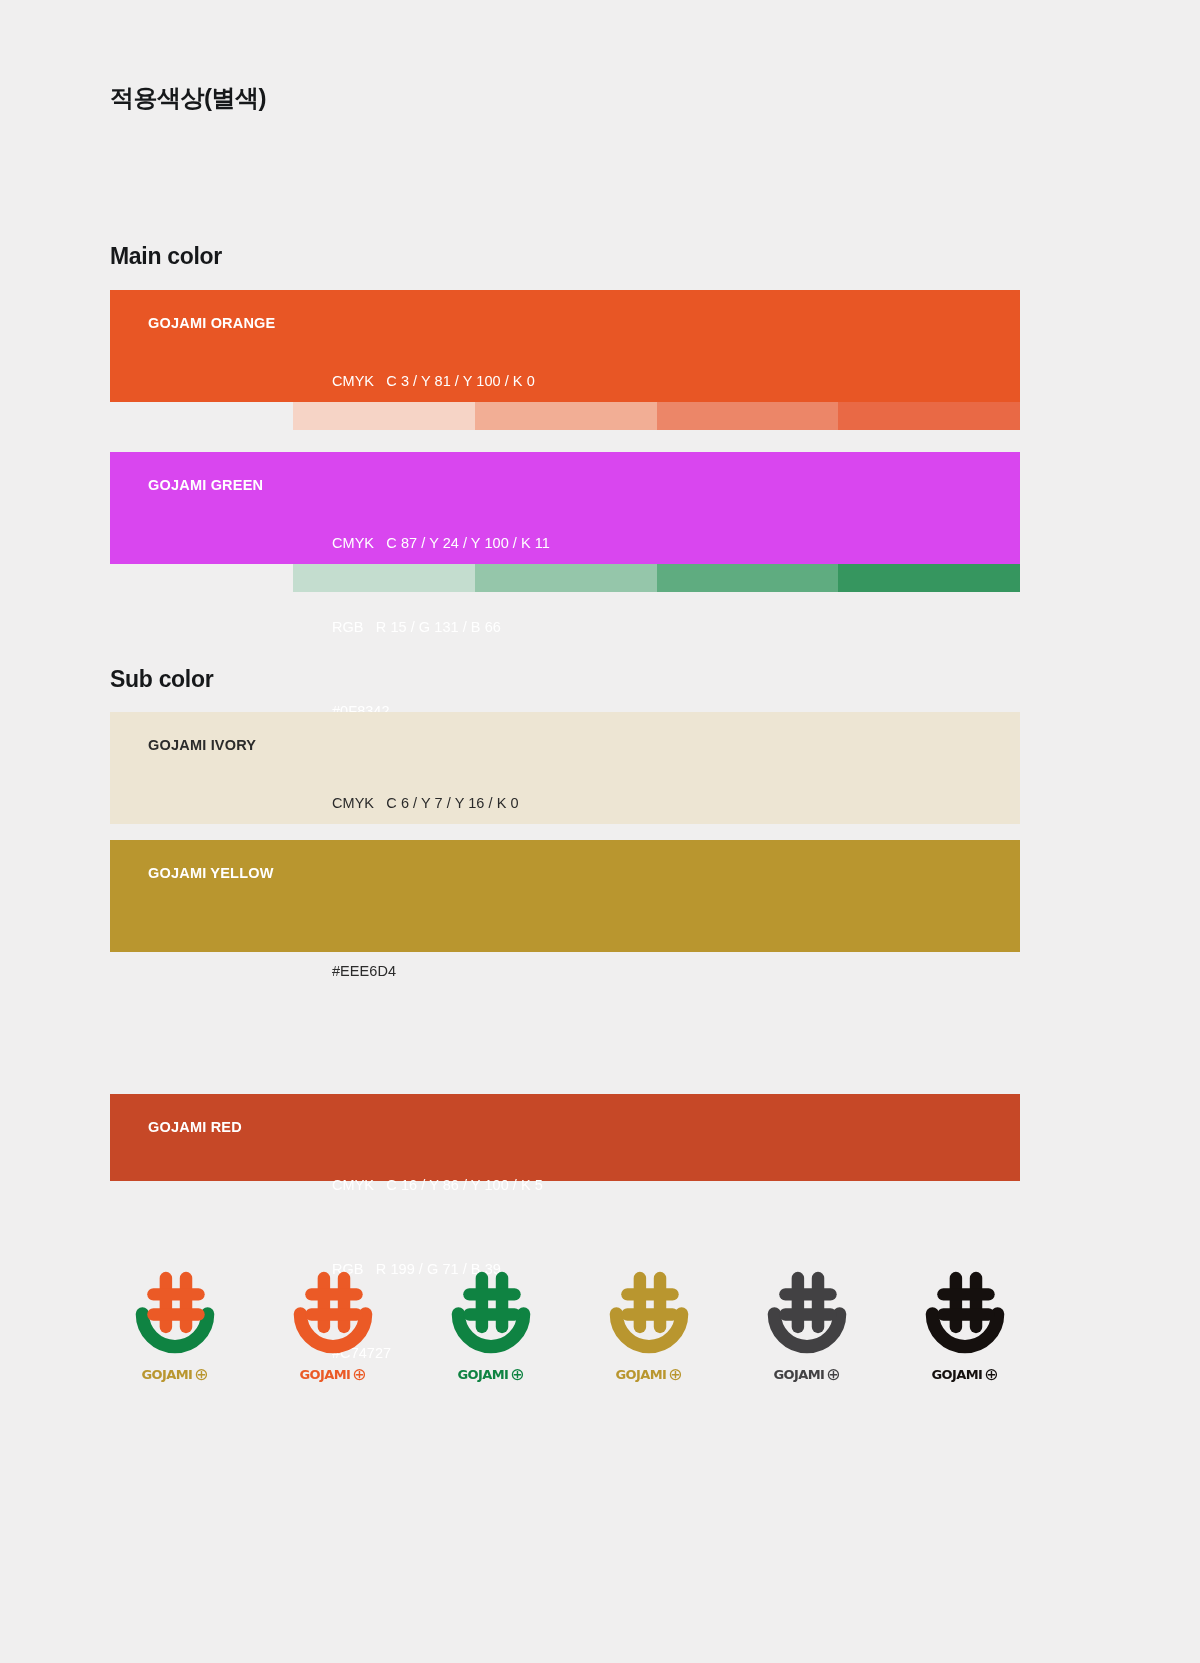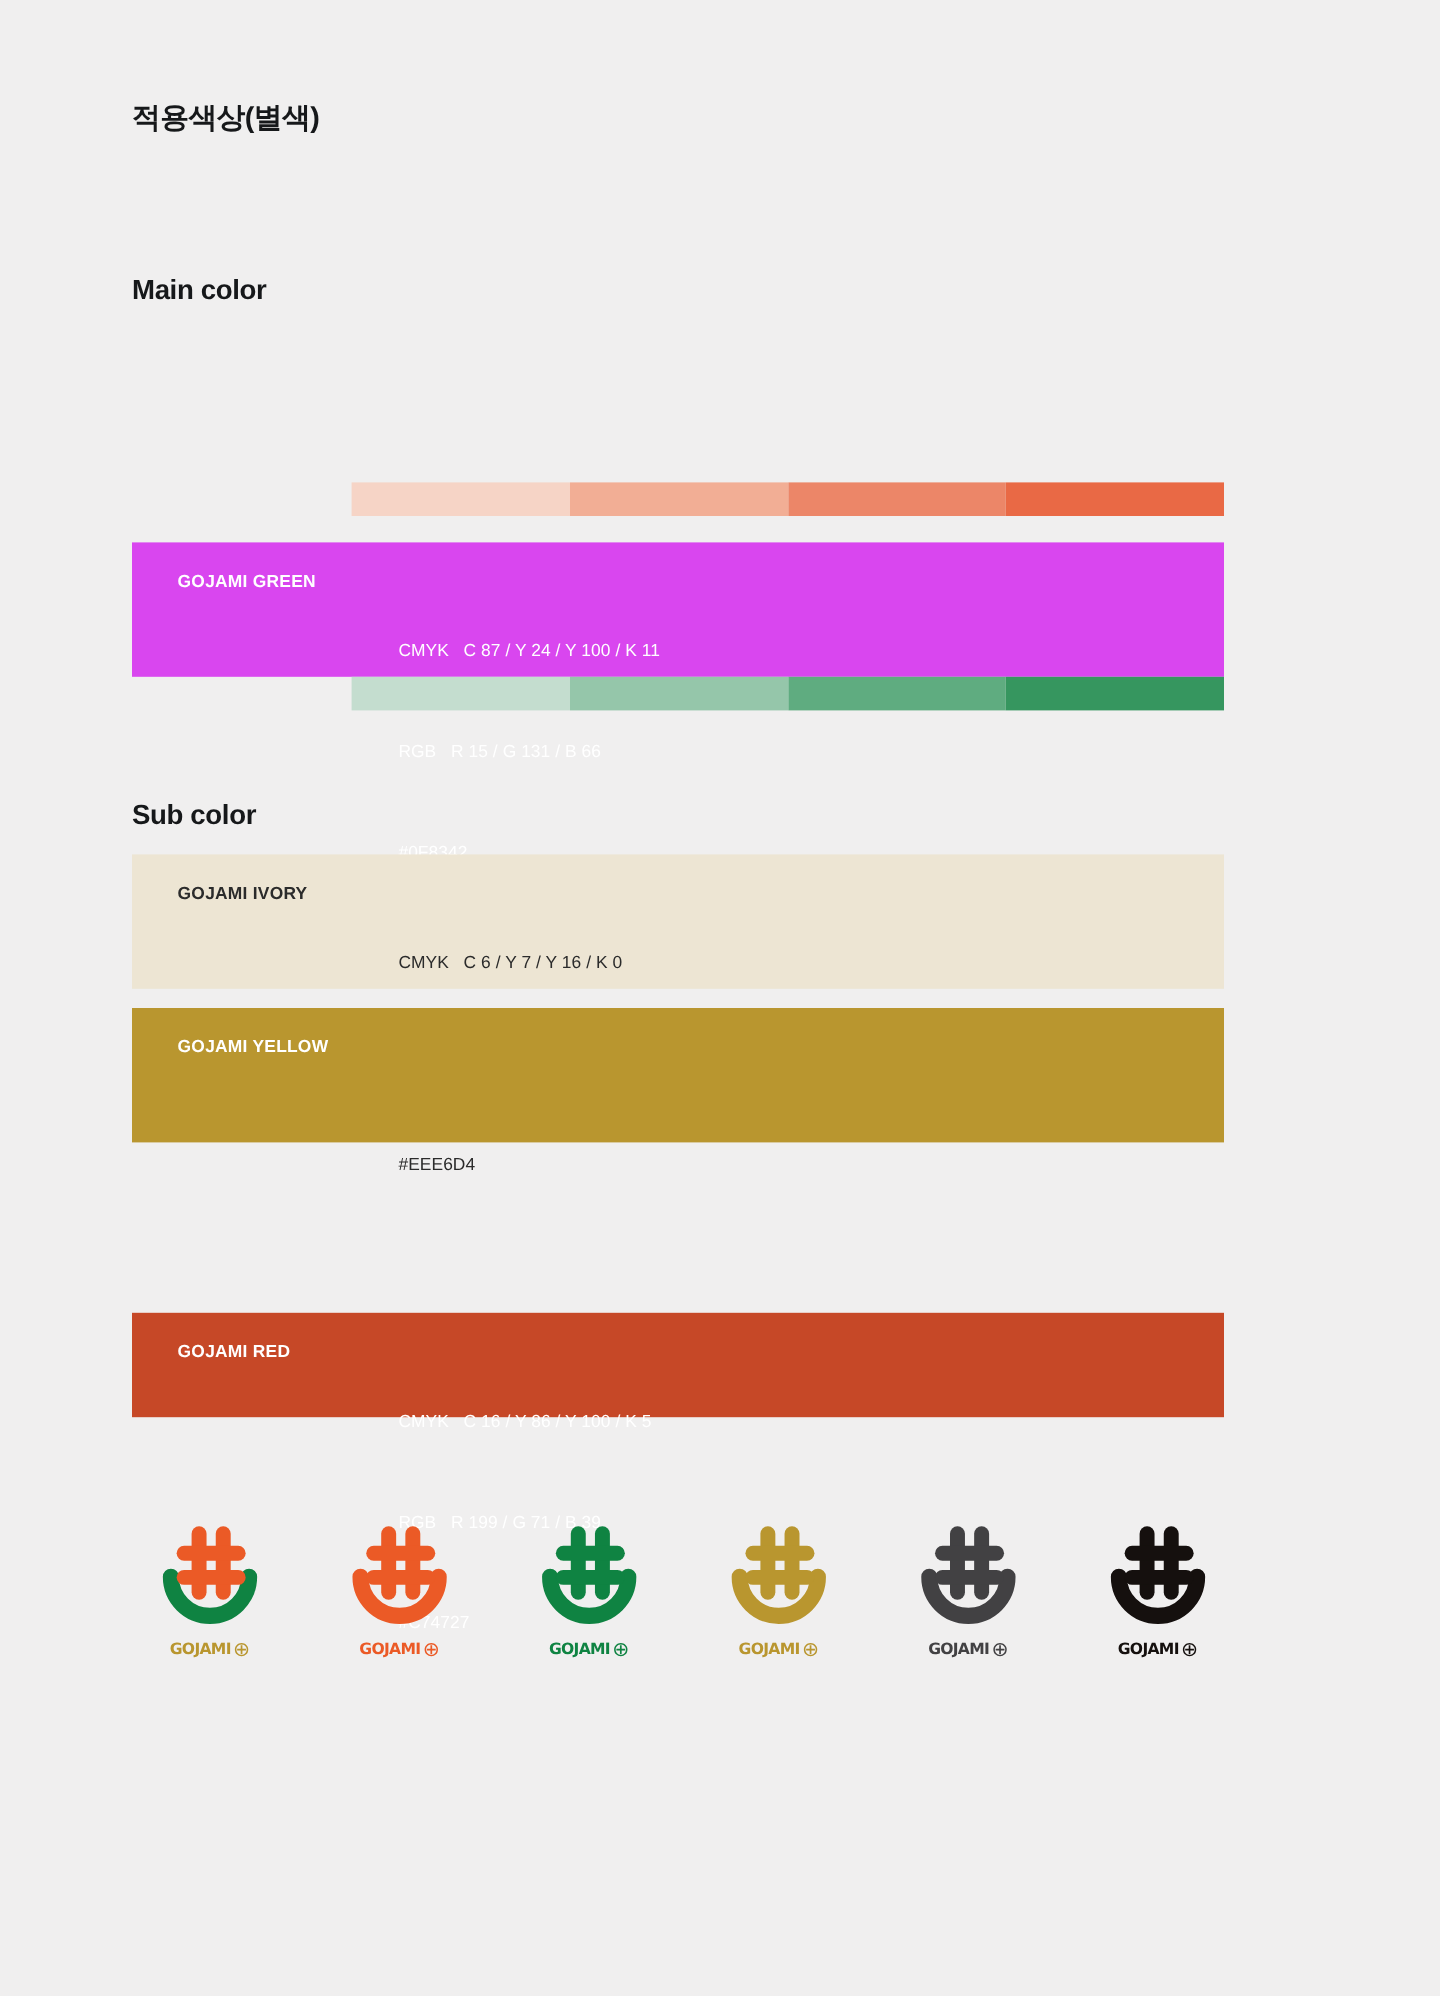--- a/index.html
+++ b/index.html
@@ -32,21 +32,21 @@
   }
 
   .section-title {
     position: absolute;
     left: 110px;
     font-size: 23px;
     font-weight: bold;
     color: #16181a;
     letter-spacing: -0.3px;
   }
-  .section-title.main { top: 228px; }
+  .section-title.main { top: 243px; }
   .section-title.sub  { top: 666px; }
 
   
   .swatch-wrap { position: absolute; left: 110px; width: 910px; }
 
   .swatch {
     position: relative;
     width: 910px;
     display: flex;
     align-items: flex-start;
@@ -116,20 +116,30 @@
 </style>
 </head>
 <body style="background: rgb(240, 239, 239);">
 
 <div class="page">
 
   <div class="doc-title">적용색상(별색)</div>
 
   <div class="section-title main">Main color</div>
 
+  <div class="swatch-wrap" id="orange-wrap" style="top: 290px;">
+    <div class="swatch" id="orange-swatch" style="background: rgb(232, 86, 37); height: 112px;">
+      <div class="name" style="color: rgb(255, 255, 255);">GOJAMI ORANGE</div>
+      <div class="specs" style="color: rgb(255, 255, 255);">
+        <div>CMYK   C 3 / Y 81 / Y 100 / K 0</div>
+        <div>RGB   R 232 / G 86 / B 37</div>
+        <div>#E85625</div>
+      </div>
+    </div>
+  </div>
   <div class="tints" id="orange-tints" style="top: 402px; left: 293px; width: 727px;">
       <div class="tint" style="background: rgb(246, 212, 198); width: 181.75px;"></div>
       <div class="tint" style="background: rgb(242, 174, 149); width: 181.75px;"></div>
       <div class="tint" style="background: rgb(236, 134, 104); width: 181.75px;"></div>
       <div class="tint" style="background: rgb(233, 105, 69); width: 181.75px;"></div>
     </div>
 
   <div class="swatch-wrap" id="green-wrap" style="top: 452px;">
     <div class="swatch" id="green-swatch" style="background: #d946ef; height: 112px;">
       <div class="name" style="color: rgb(255, 255, 255);">GOJAMI GREEN</div>

